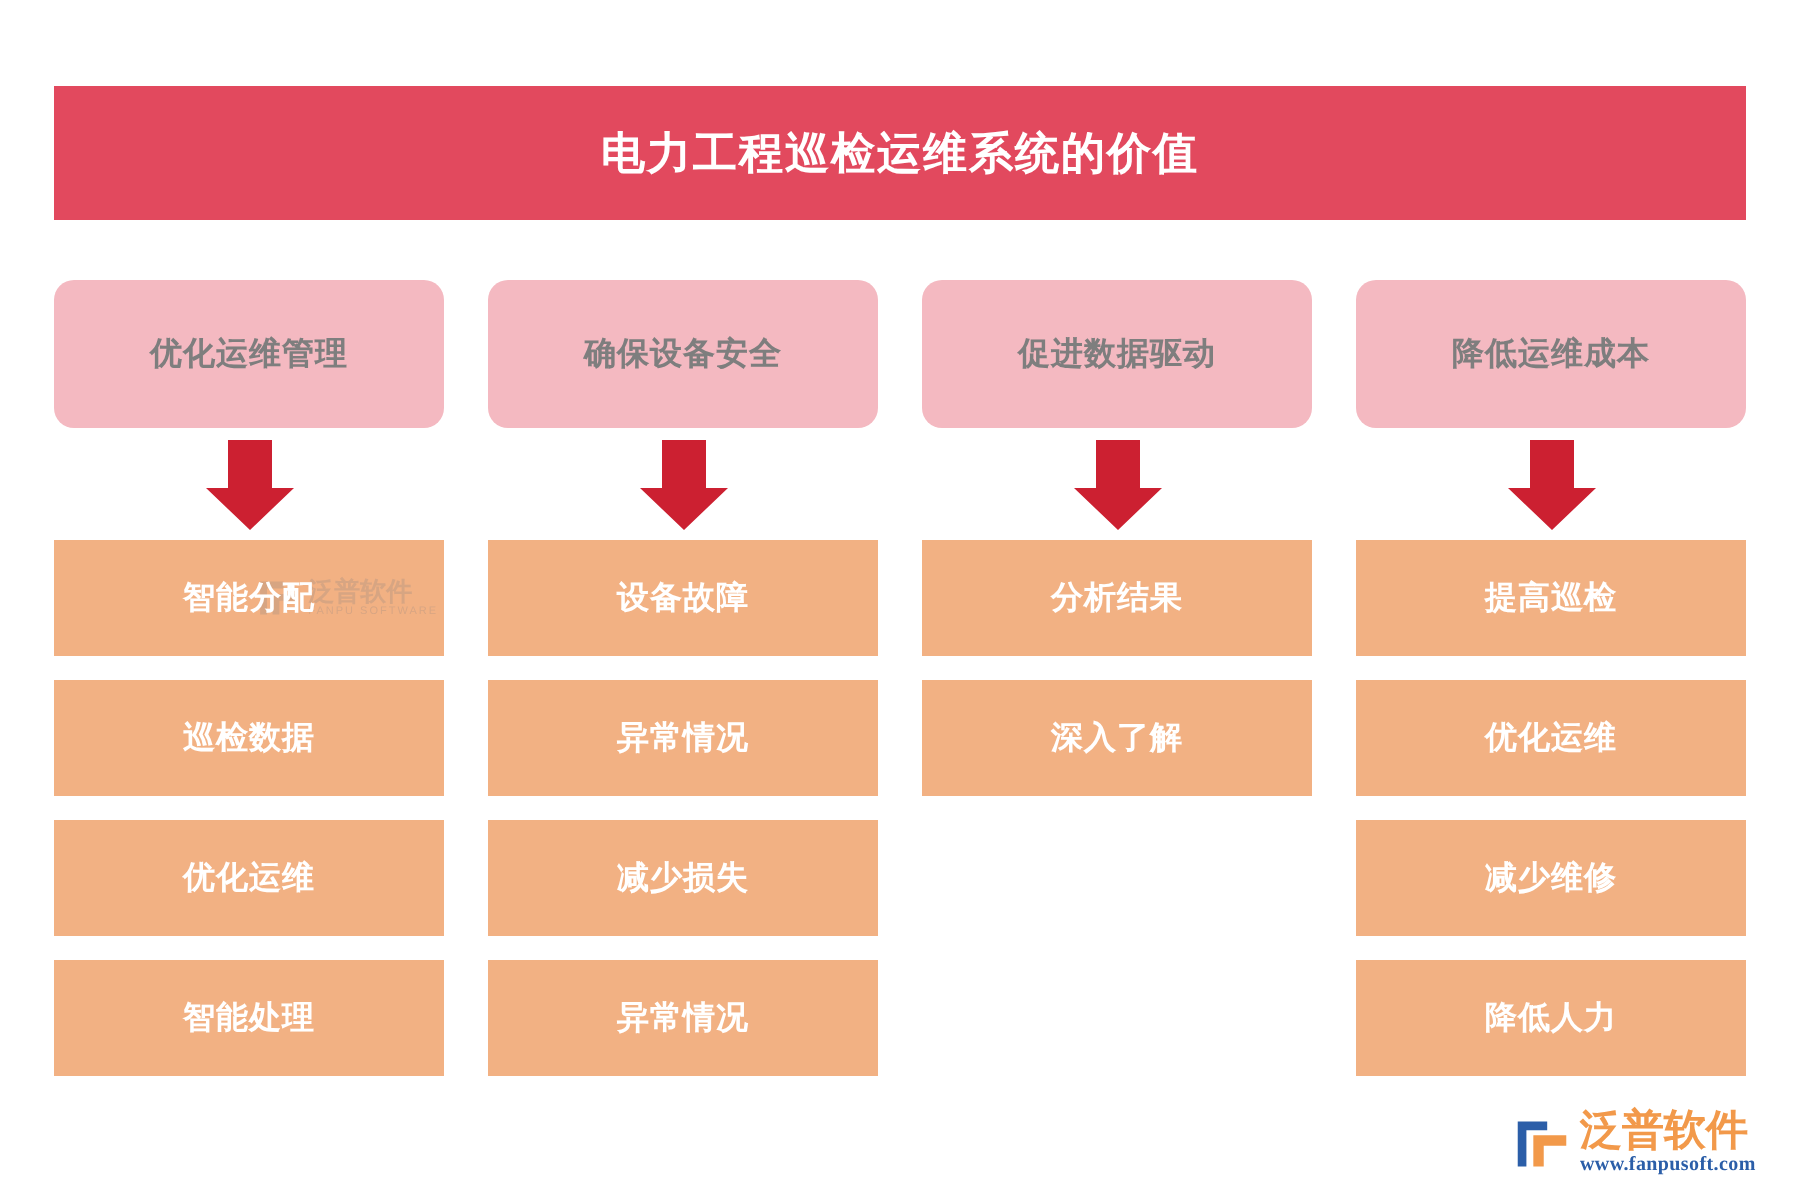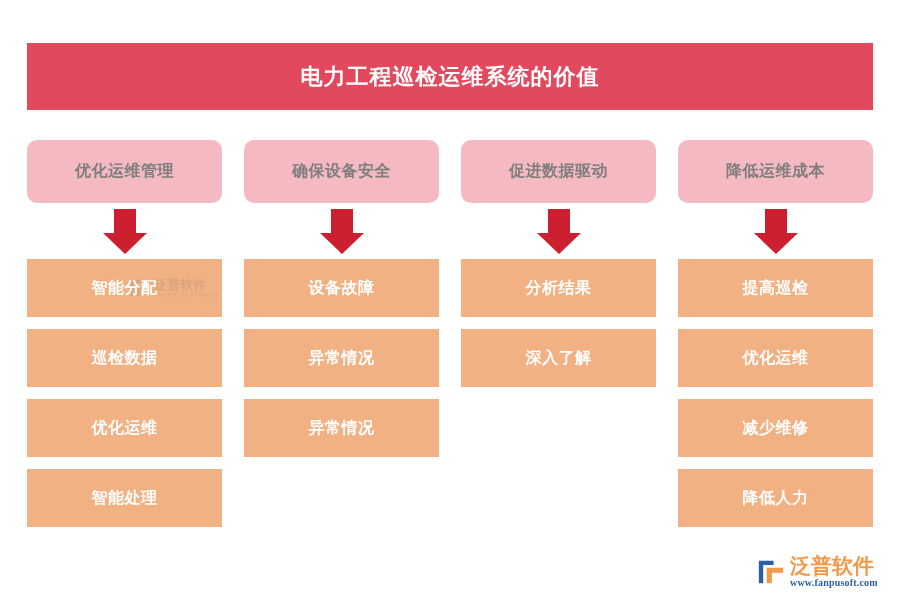--- a/index.html
+++ b/index.html
@@ -56,21 +56,21 @@
   .column {
     flex: 1 1 0;
     display: flex;
     flex-direction: column;
     align-items: stretch;
     min-width: 0;
   }
 
   
   .header-box {
-    height: 63px;
+    height: 74px;
     background: #F4B9C1;
     border-radius: 10px;
     display: flex;
     align-items: center;
     justify-content: center;
   }
   .header-label {
     color: #7E7E7E;
     font-size: 16px;
     font-weight: bold;
@@ -246,20 +246,23 @@
         </svg>
       </div>
       <div class="items">
         <div class="item-box">
           <span class="item-label">设备故障</span>
         </div>
         <div class="item-box">
           <span class="item-label">异常情况</span>
         </div>
         <div class="item-box">
+          <span class="item-label">减少损失</span>
+        </div>
+        <div class="item-box">
           <span class="item-label">异常情况</span>
         </div>
       </div>
     </div>
 
     <div class="column">
       <div class="header-box">
         <span class="header-label">促进数据驱动</span>
       </div>
       <div class="arrow-wrap">

